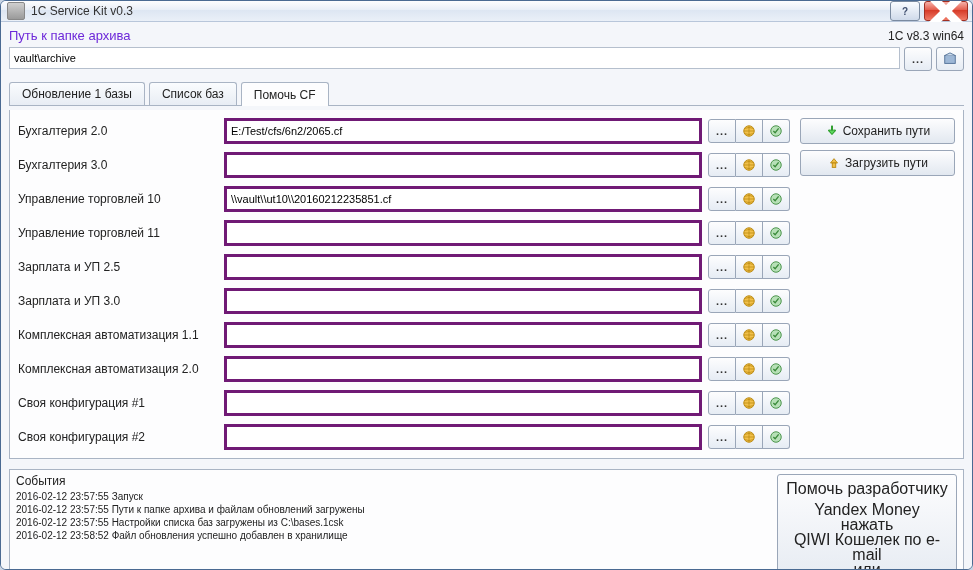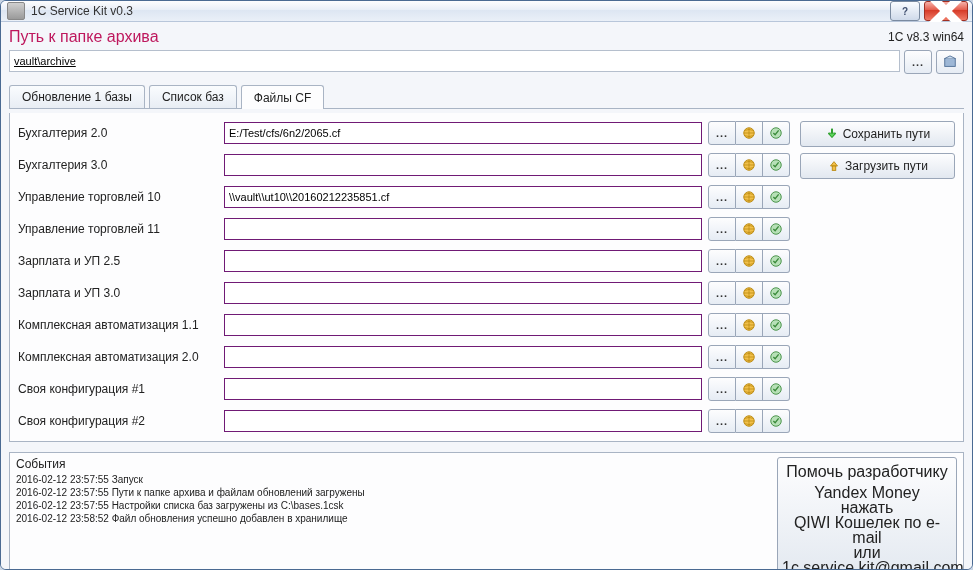--- a/index.html
+++ b/index.html
@@ -5,38 +5,38 @@
 html,body{margin:0;padding:0;font-family:Tahoma,Segoe UI,sans-serif;font-size:11px;color:#222;background:#c8d4e4;}
 .window{width:973px;height:570px;box-sizing:border-box;border:1px solid #4a6a92;background:#fff;display:flex;flex-direction:column;border-radius:6px;overflow:hidden;box-shadow:inset 0 0 0 1px #fff;}
 .titlebar{height:28px;background:linear-gradient(#fdfdfe,#e8eef7 45%,#dde6f2 46%,#eaf0f8);display:flex;align-items:center;padding:0 4px;border-bottom:1px solid #b8c6da;}
 .titlebar .ticon{width:16px;height:16px;margin:0 6px 0 2px;background:linear-gradient(#cfcfcf,#9a9a9a);border:1px solid #888;border-radius:2px;}
 .titlebar .title{flex:1;font-size:12px;color:#333;}
 .titlebar .winbtn{height:18px;border:1px solid #7a8aa0;border-radius:3px;margin-left:4px;display:flex;align-items:center;justify-content:center;font-size:10px;font-weight:bold;color:#fff;background:linear-gradient(#fafcff,#cfdaea);color:#405070;cursor:default;}
 .titlebar .help{width:28px;}
 .titlebar .close{width:42px;background:linear-gradient(#f6b0a8,#e35a4a 45%,#d63a27 46%,#ef7a66);border-color:#a03024;color:#fff;}
 .body{flex:1;padding:6px 8px 8px 8px;display:flex;flex-direction:column;gap:4px;background:#f4f6fa;}
 .toprow{display:flex;align-items:center;gap:8px;}
-.toprow .lbl{font-size:16px;color:#be185d;}
+.toprow .lbl{font-size:13px;color:#6d28d9;}
 .toprow .ver{font-size:12px;color:#222;}
 .pathrow{display:flex;gap:4px;}
-.tinput{flex:1;height:20px;border:1px solid #b5bfcd;background:#fff;padding:0 4px;font:inherit;text-decoration:underline;}
+.tinput{flex:1;height:20px;border:1px solid #b5bfcd;background:#fff;padding:0 4px;font:inherit;}
 .iconbtn{width:26px;height:22px;border:1px solid #9aa6b8;background:linear-gradient(#fdfdfe,#e6ecf4);border-radius:3px;display:flex;align-items:center;justify-content:center;cursor:default;}
 .iconbtn svg{width:14px;height:14px;}
 .dots{font-weight:bold;letter-spacing:1px;color:#333;}
 .tabs{display:flex;align-items:flex-end;height:26px;margin-top:4px;border-bottom:1px solid #a9b4c4;}
 .tab{padding:4px 12px;border:1px solid #a9b4c4;border-bottom:none;background:linear-gradient(#fafcfe,#e8edf4);margin-right:4px;border-top-left-radius:3px;border-top-right-radius:3px;font-size:12px;cursor:default;}
 .tab.active{background:#fdfdfe;position:relative;top:1px;padding-top:5px;}
 .tabbody{border:1px solid #a9b4c4;border-top:none;background:#fdfdfe;padding:8px;display:flex;gap:10px;}
 .formcol{flex:1;display:flex;flex-direction:column;gap:8px;}
 .sidecol{width:155px;display:flex;flex-direction:column;gap:6px;}
 .sidebtn{height:24px;border:1px solid #9aa6b8;border-radius:3px;background:linear-gradient(#fdfdfe,#e2e8f0);display:flex;align-items:center;justify-content:center;gap:4px;font-size:12px;cursor:default;}
 .sidebtn svg{width:14px;height:14px;}
 .frow{display:flex;align-items:center;gap:6px;}
 .frow .flabel{width:200px;font-size:12px;}
-.frow .finput{flex:1;height:20px;border:1px solid #701a75;background:#fff;padding:0 4px;font:inherit;}
+.frow .finput{flex:1;height:20px;border:3px solid #701a75;background:#fff;padding:0 4px;font:inherit;}
 .btncluster{display:flex;gap:0;}
 .btncluster .iconbtn{border-radius:0;}
 .btncluster .iconbtn:first-child{border-top-left-radius:3px;border-bottom-left-radius:3px;}
 .btncluster .iconbtn:last-child{border-top-right-radius:3px;border-bottom-right-radius:3px;}
 .btncluster .iconbtn+ .iconbtn{border-left:none;}
 .events{border:1px solid #a9b4c4;background:#fdfdfe;margin-top:6px;padding:4px 6px 16px 6px;display:flex;gap:8px;}
 .events .log{flex:1;}
 .events .loghdr{font-size:12px;margin-bottom:2px;}
 .events .logln{font-size:10px;line-height:13px;color:#222;}
 .donate{width:170px;border:1px solid #9aa6b8;border-radius:3px;background:linear-gradient(#fdfdfe,#e2e8f0);padding:6px 4px;text-align:center;font-size:16px;line-height:15px;cursor:default;}
@@ -71,21 +71,21 @@
         <svg viewBox="0 0 16 16">
             <rect x="2" y="4" width="12" height="9" fill="#9db7d6" stroke="#4a6a92"></rect>
             <path d="M2 4 L8 1 L14 4" fill="#cdddee" stroke="#4a6a92"></path>
           </svg>
       </div>
     </div>
 
     <div class="tabs">
       <div class="tab">Обновление 1 базы</div>
       <div class="tab">Список баз</div>
-      <div class="tab active">Файлы CF</div>
+      <div class="tab active">Помочь CF</div>
     </div>
 
     <div class="tabbody">
       <div class="formcol" id="formcol">
           <div class="frow">
             <div class="flabel">Бухгалтерия 2.0</div>
             <input class="finput" value="E:/Test/cfs/6n2/2065.cf" style="">
             <div class="btncluster">
               <div class="iconbtn">
                 <span class="dots">...</span>

